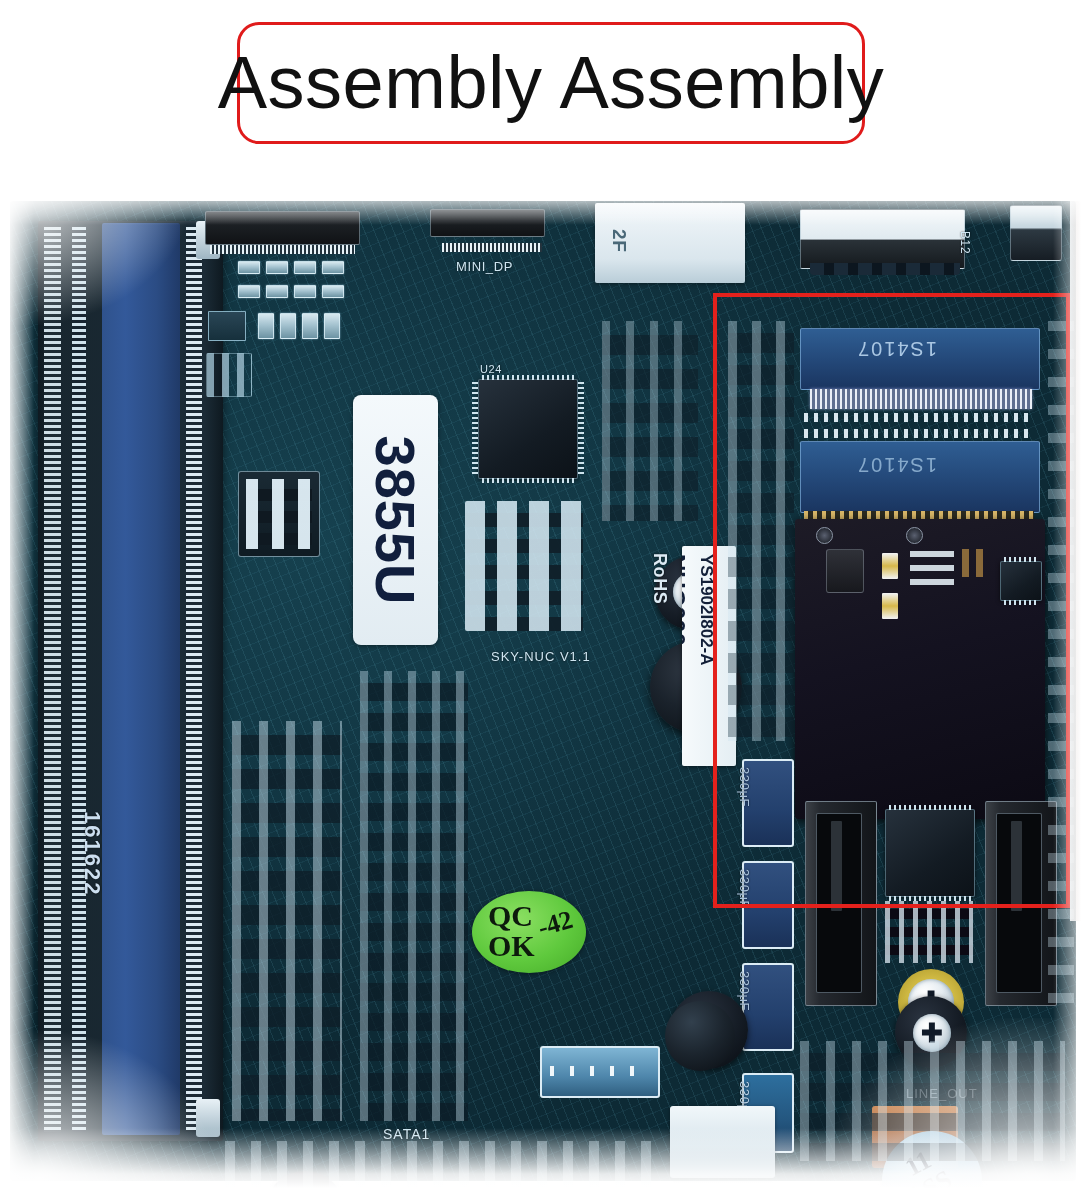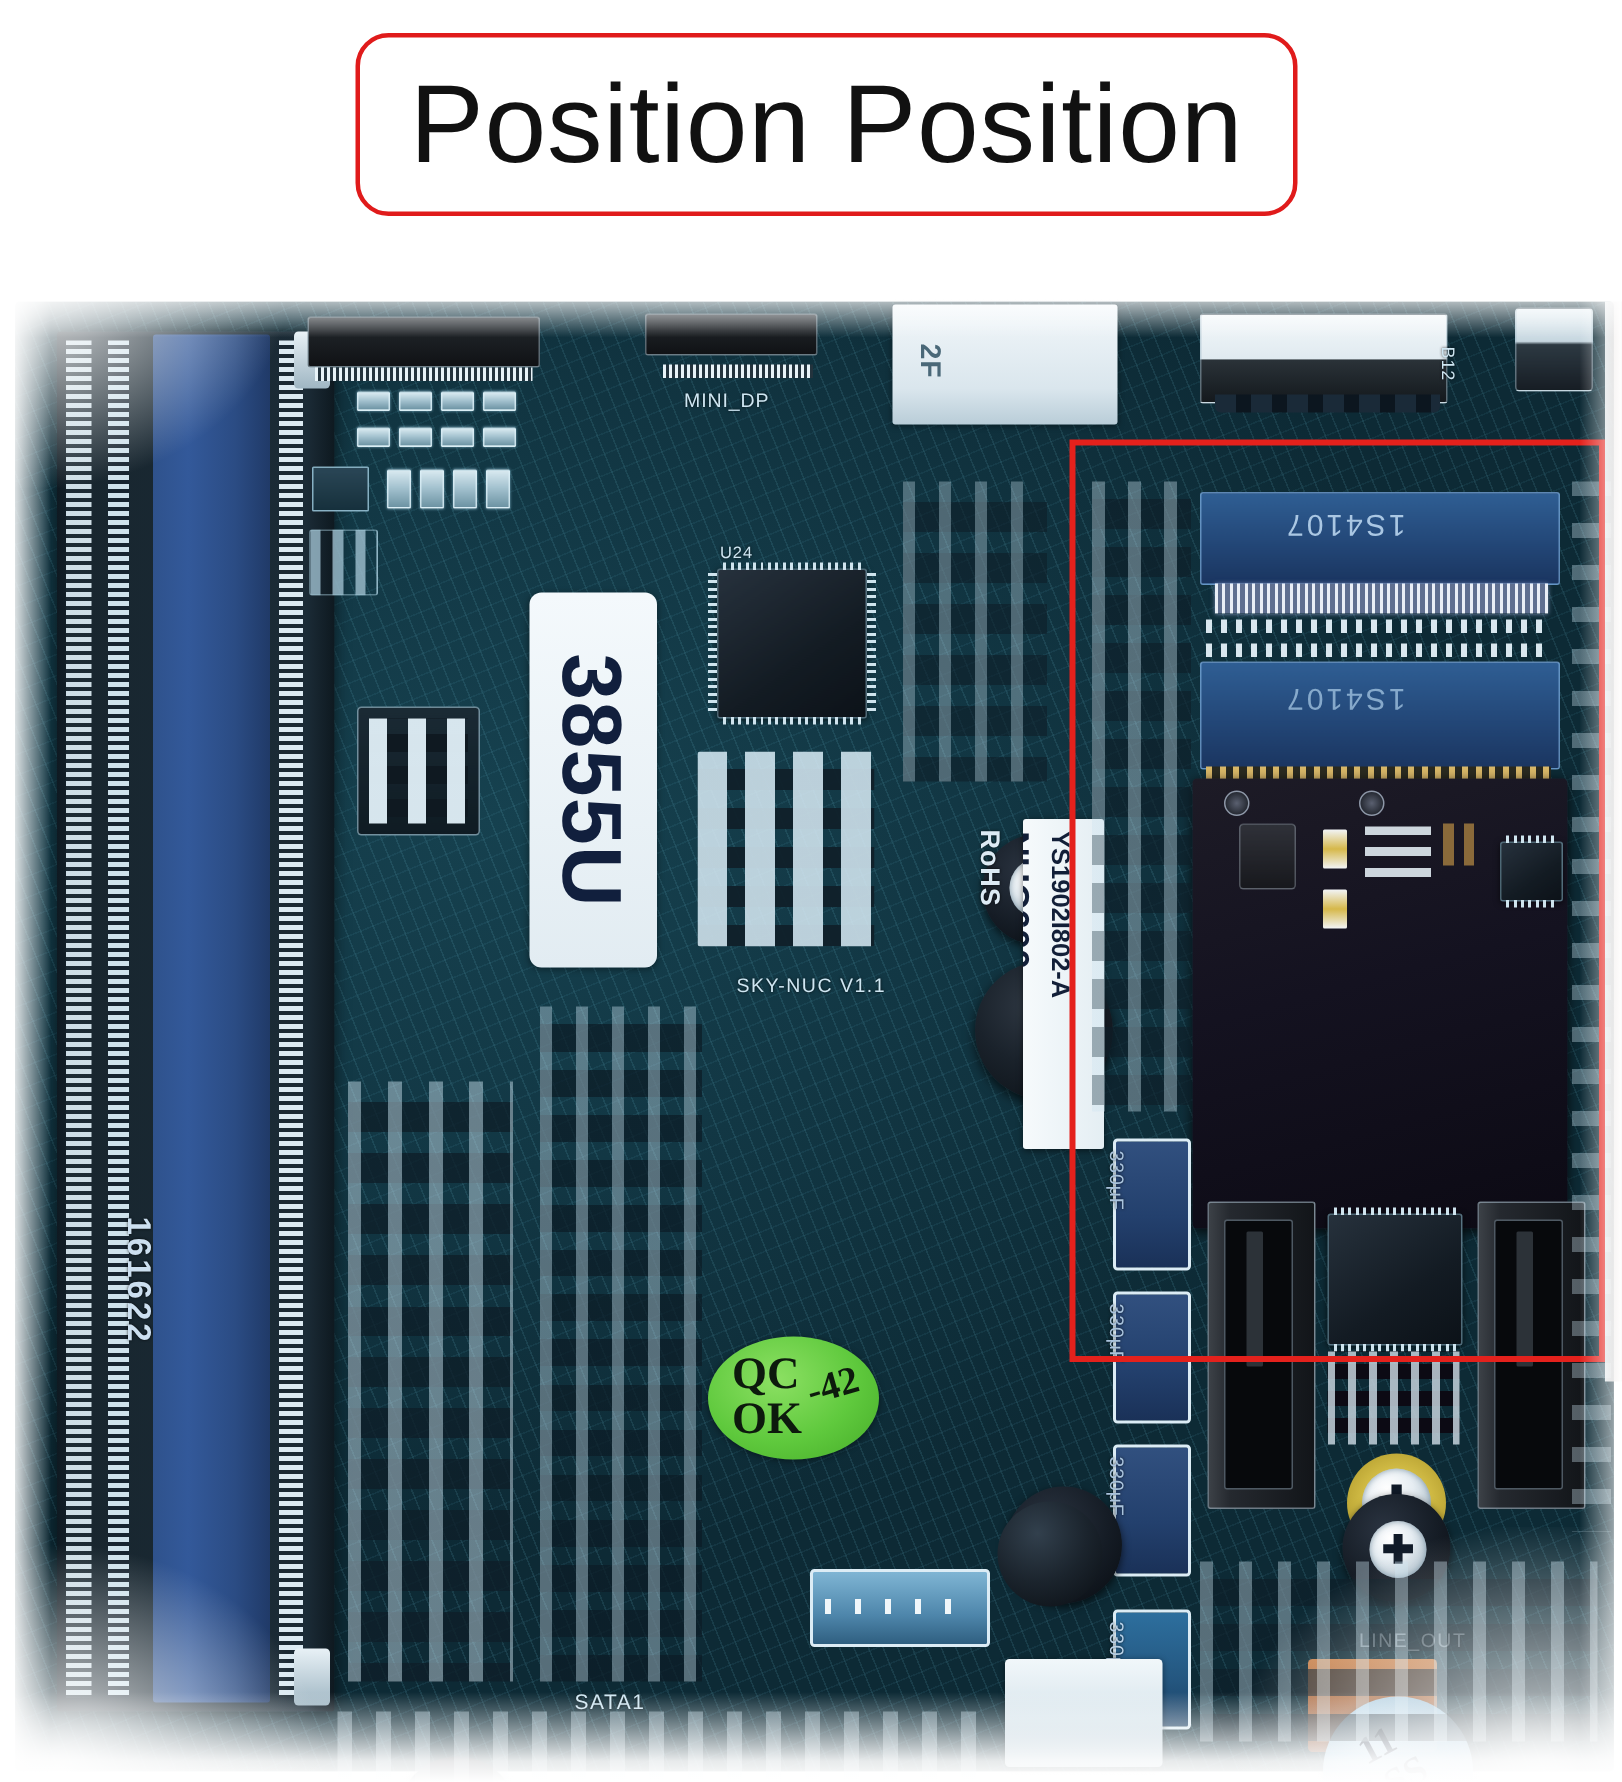--- a/index.html
+++ b/index.html
@@ -209,21 +209,21 @@
     z-index: 55;
     pointer-events: none;
   }
 </style>
 </head>
 <body>
 
 <div id="page">
 
   <div id="title-box">
-    <div id="title-text">Position Position</div>
+    <div id="title-text">Assembly Assembly</div>
   </div>
 
   <div id="photo">
 
     <div class="board">
       <div class="traces"></div>
 
       <div class="part" style="left:28px; top:20px; width:185px; height:920px;
                   background:linear-gradient(90deg,#0f1a22 0%,#18262f 10%,#1b2b36 90%,#0e1920 100%);
                   border-radius:2px; box-shadow:0 0 10px rgba(0,0,0,0.55);">

